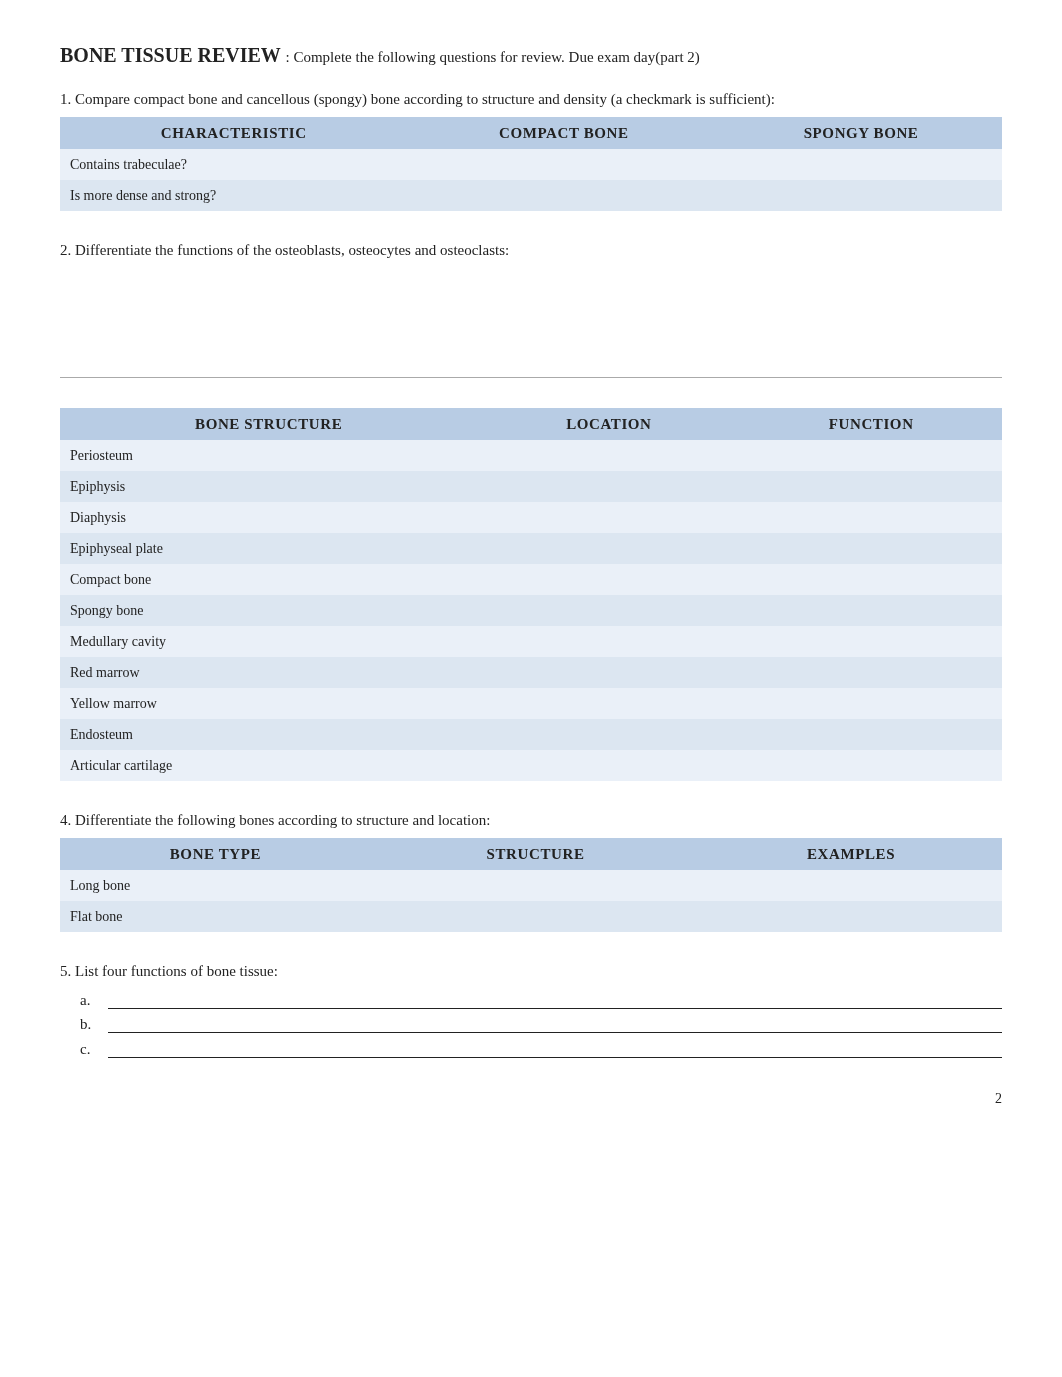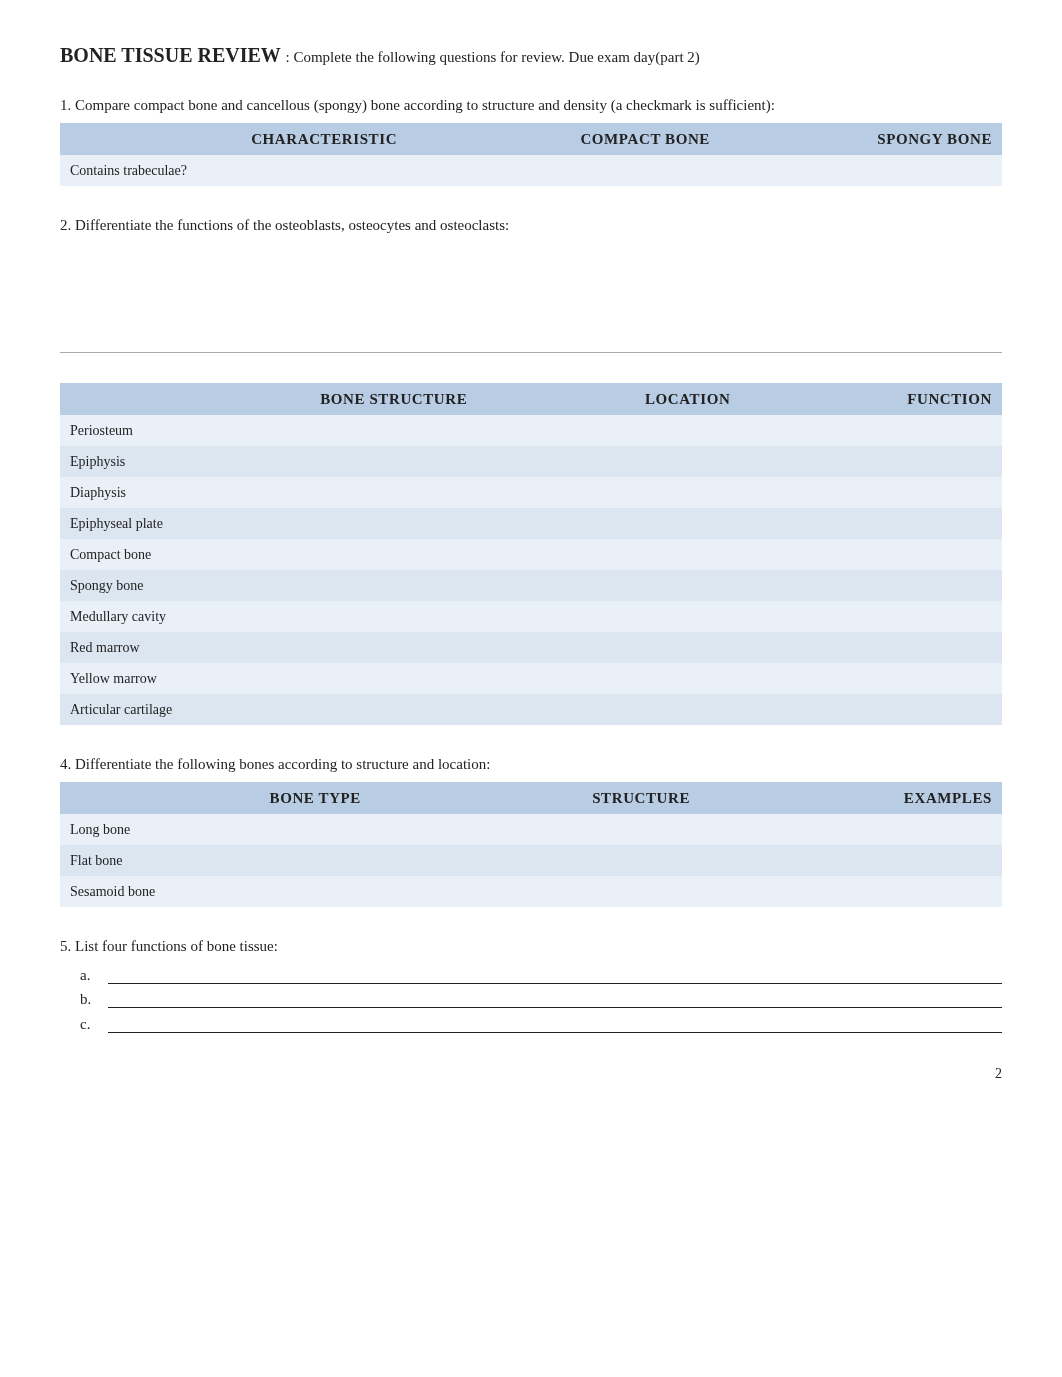--- a/index.html
+++ b/index.html
@@ -7,42 +7,42 @@
       font-family: 'Times New Roman', Times, serif;
       background: #fff;
       color: #222;
       padding: 40px 60px;
       font-size: 15px;
       line-height: 1.5;
     }
     .page-title {
       font-size: 20px;
       font-weight: bold;
-      margin-bottom: 24px;
+      margin-bottom: 18px;
     }
     .page-title span.normal {
       font-weight: normal;
       font-size: 15px;
     }
     .question {
       margin-bottom: 28px;
     }
     .question-label {
       margin-bottom: 6px;
     }
     table {
       width: 100%;
       border-collapse: collapse;
       margin-top: 4px;
       margin-bottom: 4px;
     }
     table th {
       background-color: #b8cce4;
       padding: 5px 10px;
-      text-align: right;
+      text-align: center;
       font-size: 15px;
       font-weight: bold;
       letter-spacing: 0.04em;
     }
     table td {
       padding: 5px 10px;
       font-size: 14px;
       vertical-align: top;
     }
     table tr:nth-child(even) td {
@@ -99,20 +99,25 @@
     <thead>
       <tr>
         <th>CHARACTERISTIC</th>
         <th>COMPACT BONE</th>
         <th>SPONGY BONE</th>
       </tr>
     </thead>
     <tbody id="q1-tbody">
         <tr>
           <td>Contains trabeculae?</td>
+          <td></td>
+          <td></td>
+        </tr>
+        <tr>
+          <td>Is more dense and strong?</td>
           <td></td>
           <td></td>
         </tr>
       </tbody>
   </table>
 </div>
 
 <div class="question">
   <div class="question-label">2.  Differentiate the functions of the osteoblasts, osteocytes and osteoclasts:</div>
   <div class="q2-space"></div>
@@ -163,20 +168,25 @@
           <td></td>
           <td></td>
         </tr>
         <tr>
           <td>Red marrow</td>
           <td></td>
           <td></td>
         </tr>
         <tr>
           <td>Yellow marrow</td>
+          <td></td>
+          <td></td>
+        </tr>
+        <tr>
+          <td>Endosteum</td>
           <td></td>
           <td></td>
         </tr>
         <tr>
           <td>Articular cartilage</td>
           <td></td>
           <td></td>
         </tr>
       </tbody>
   </table>
@@ -193,25 +203,20 @@
       </tr>
     </thead>
     <tbody id="q4-tbody">
     <tr>
           <td>Long bone</td>
           <td></td>
           <td></td>
         </tr>
         <tr>
           <td>Flat bone</td>
-          <td></td>
-          <td></td>
-        </tr>
-        <tr>
-          <td>Sesamoid bone</td>
           <td></td>
           <td></td>
         </tr>
       </tbody>
   </table>
 </div>
 
 <div class="question">
   <div class="question-label">5.  List four functions of bone tissue:</div>
   <div class="list-items" id="q5-items">

